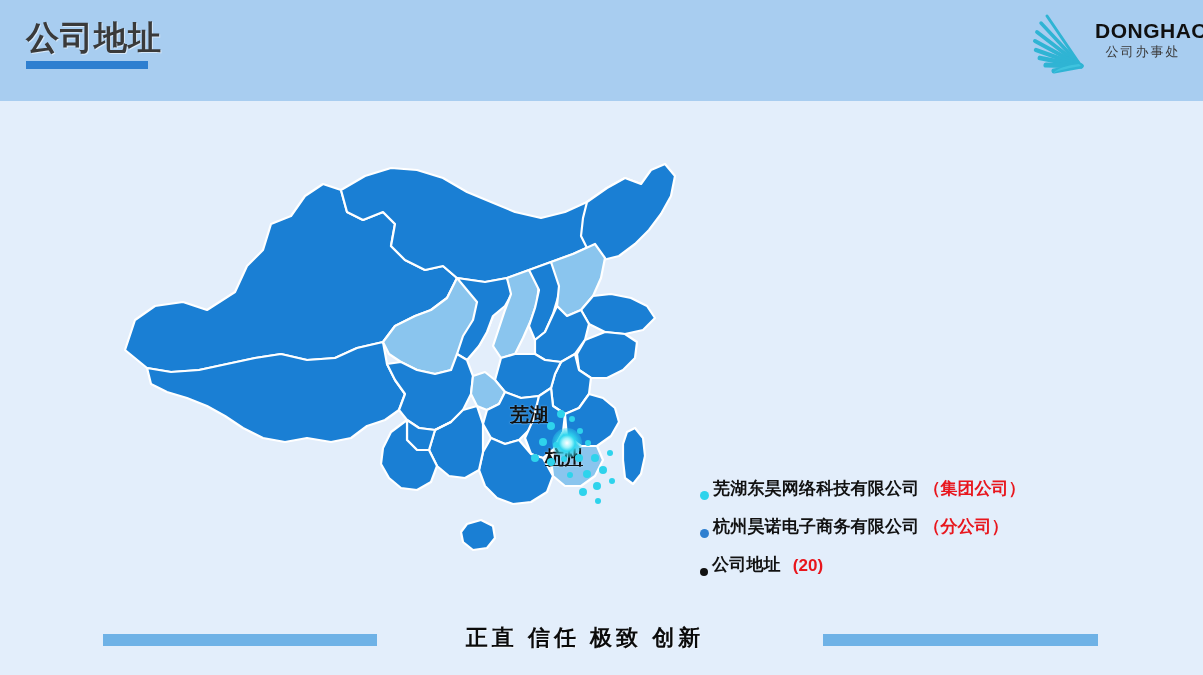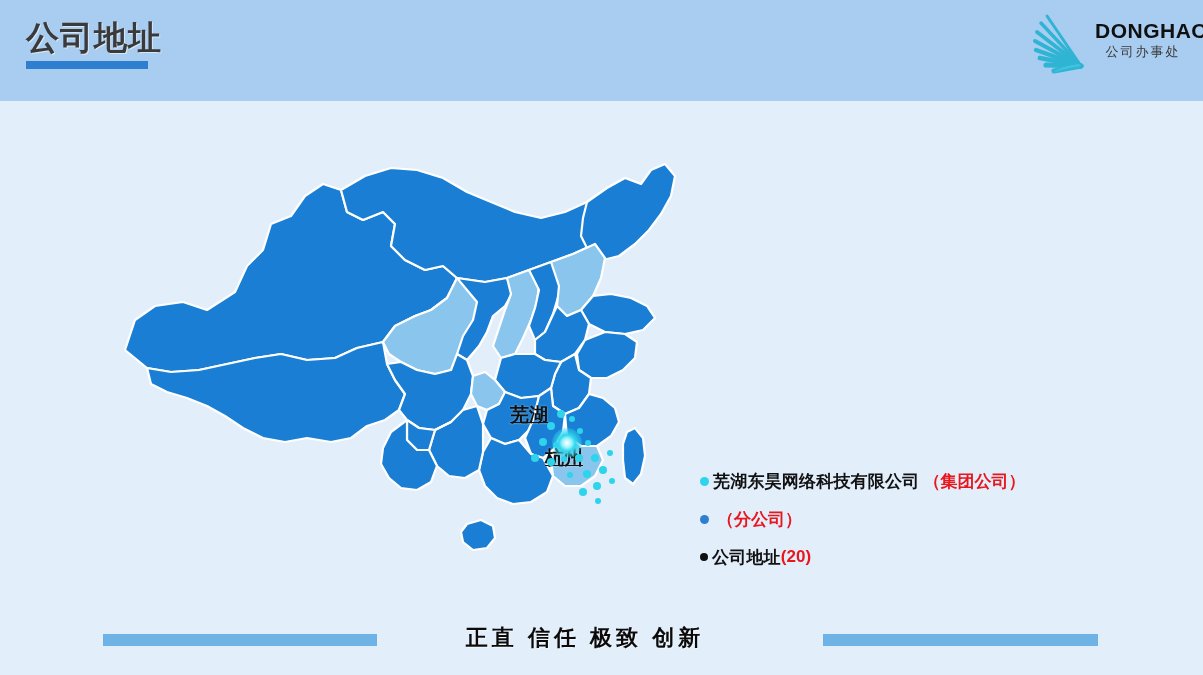--- a/index.html
+++ b/index.html
@@ -99,40 +99,40 @@
     background: #2ed3ec;
   }
   .office-dot.sm { width: 6px; height: 6px; }
 
   
   #legend {
     position: absolute; left: 700px; top: 462px;
     width: 420px;
   }
   .legend-row {
-    display: flex; align-items: center;
+    display: flex; align-items: flex-end;
     height: 38px;
     white-space: nowrap;
   }
   .legend-bullet {
     width: 9px; height: 9px; border-radius: 50%;
     margin-right: 4px; flex: 0 0 auto;
   }
   .legend-bullet.cyan  { background: #2ed3ec; }
   .legend-bullet.blue  { background: #2e7fd0; }
   .legend-bullet.black { background: #111111; width: 8px; height: 8px; }
   .legend-text {
     font-size: 17px; color: #111111; font-weight: bold;
     letter-spacing: 0.2px;
   }
   .legend-note {
     font-size: 17px; color: #e8161d; font-weight: bold;
     margin-left: 4px;
   }
-  .legend-note.tight { margin-left: 0; }
+  .legend-note.tight { margin-left: 12px; }
 
   
   .footer-bar {
     position: absolute; top: 634px; height: 12px;
     background: #6fb2e6;
   }
   #footer-bar-left  { left: 103px; width: 274px; }
   #footer-bar-right { left: 823px; width: 275px; }
   #footer-slogan {
     position: absolute; left: 440px; top: 623px;
@@ -291,20 +291,21 @@
   </div>
 
   <div id="legend">
     <div class="legend-row">
       <span class="legend-bullet cyan"></span>
       <span class="legend-text">芜湖东昊网络科技有限公司</span>
       <span class="legend-note">（集团公司）</span>
     </div>
     <div class="legend-row">
       <span class="legend-bullet blue"></span>
+      <span class="legend-text">杭州昊诺电子商务有限公司</span>
       <span class="legend-note">（分公司）</span>
     </div>
     <div class="legend-row">
       <span class="legend-bullet black"></span>
       <span class="legend-text">公司地址</span>
       <span class="legend-note tight">(20)</span>
     </div>
   </div>
 
   <div class="footer-bar" id="footer-bar-left"></div>

